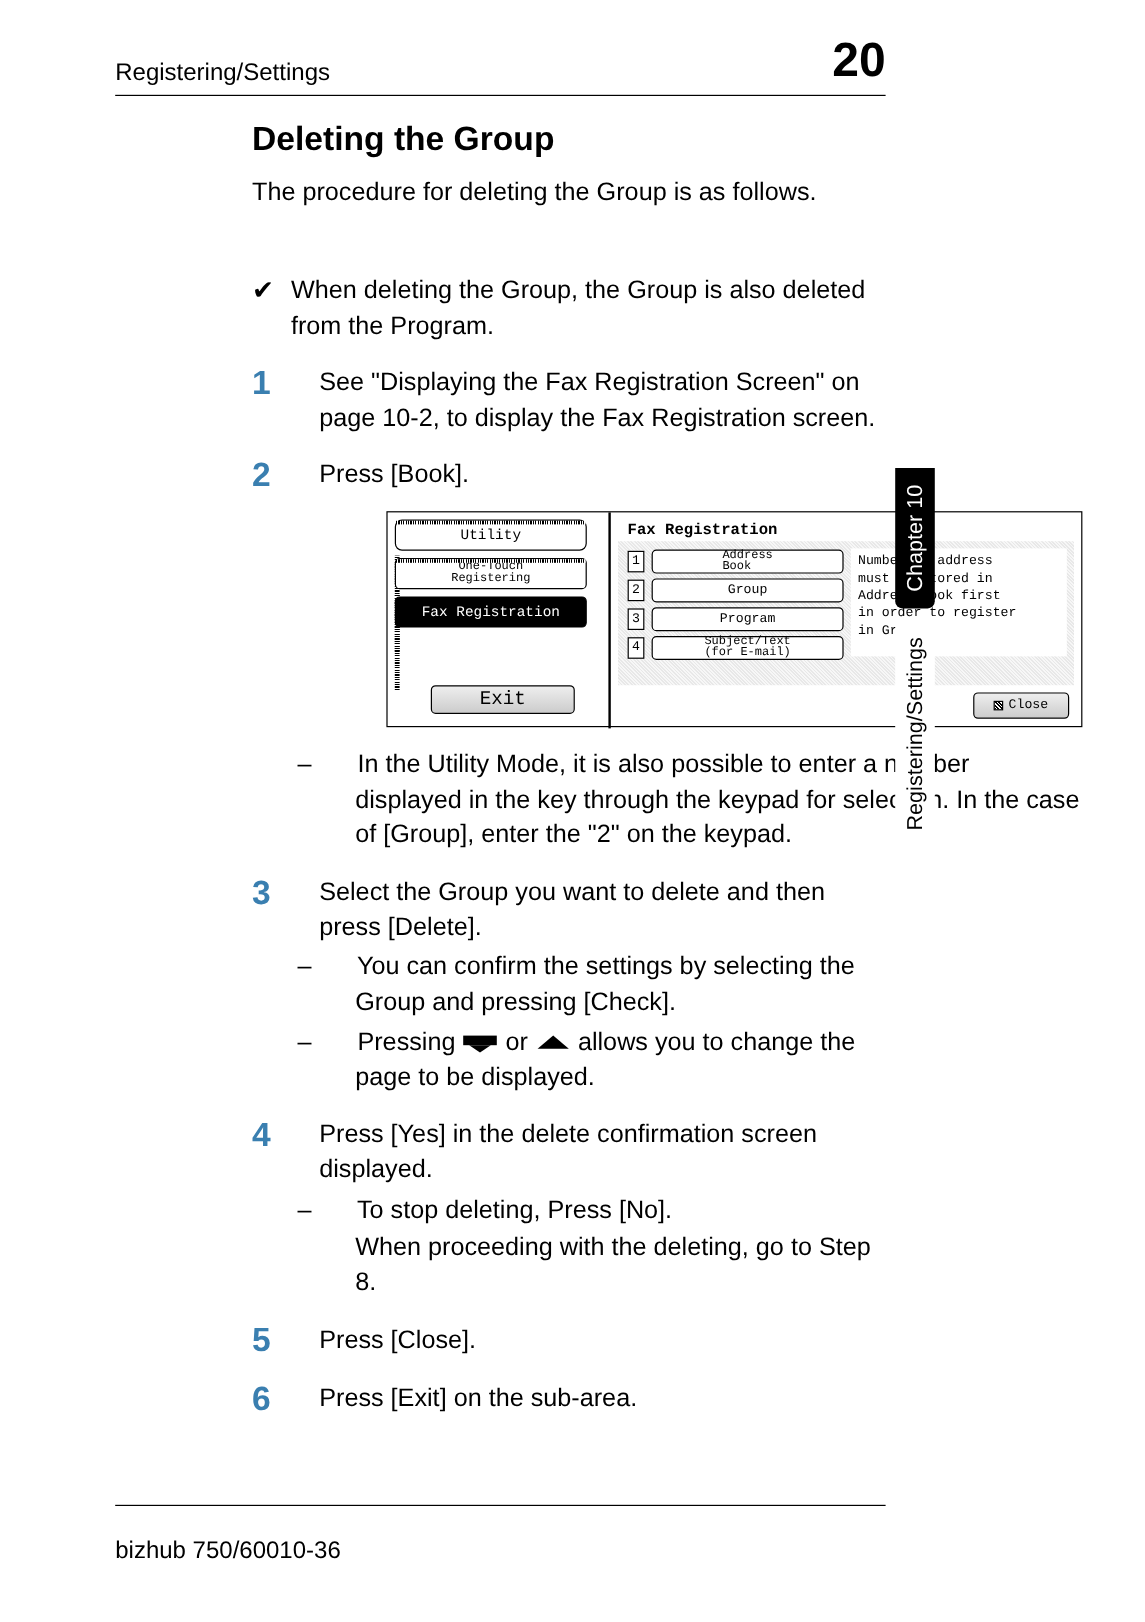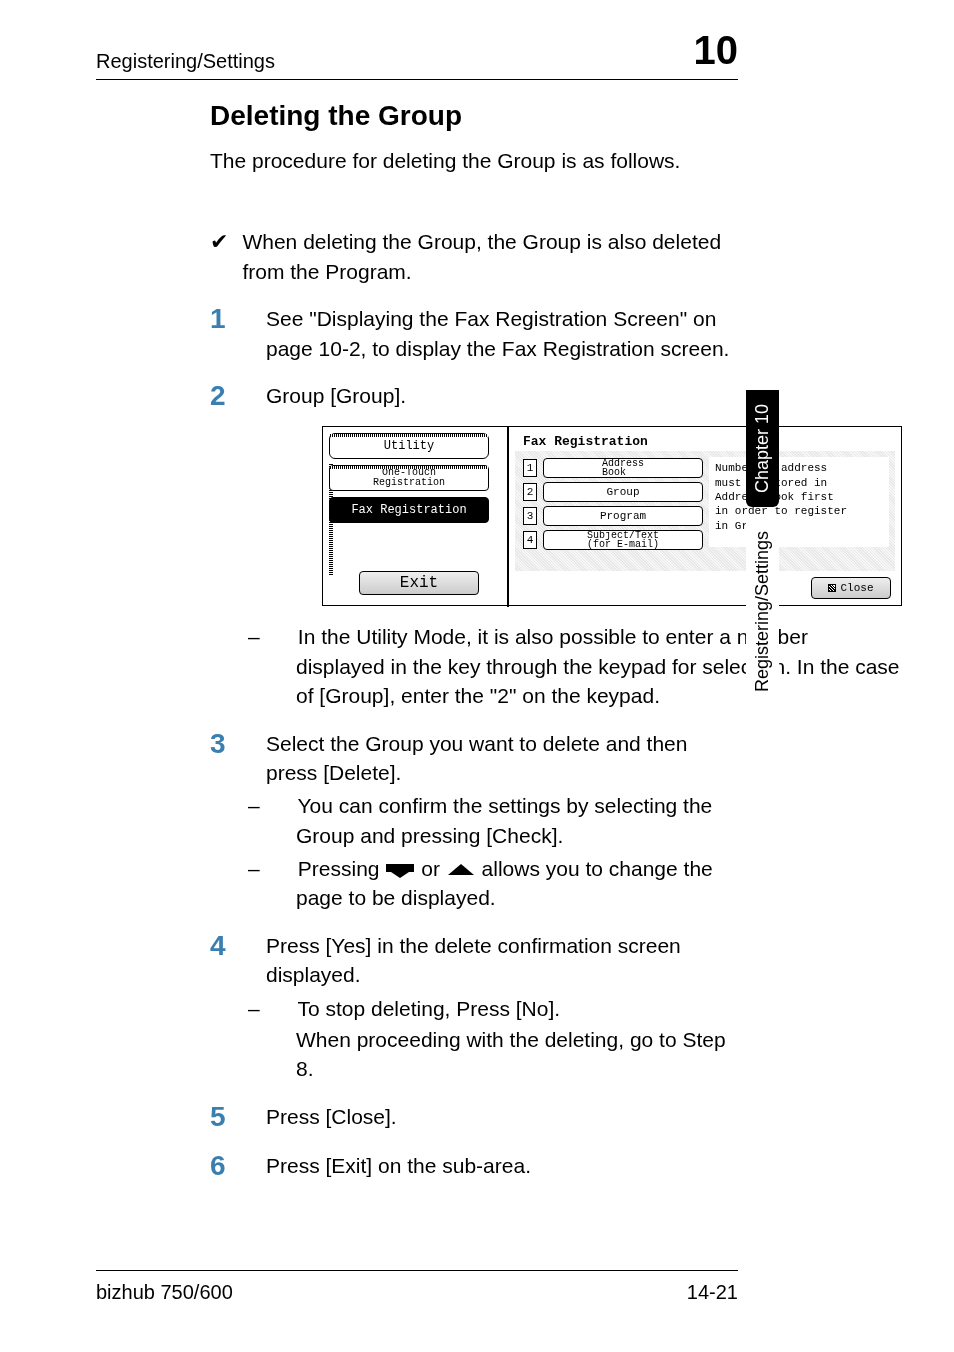--- a/index.html
+++ b/index.html
@@ -27,21 +27,21 @@
   .sub .dash { display: inline-block; width: 20px; }
   .noindent { padding-left: 30px; text-indent: 0; margin-top: 2px; }
 
   
   .sidetab { position: absolute; right: 30px; top: 390px; width: 34px; }
   .blacktab, .whitetab { writing-mode: vertical-rl; transform: rotate(180deg); font-size: 18px; padding: 14px 6px; text-align: center; }
   .blacktab { background: #000; color: #fff; border-radius: 6px 6px 0 0; }
   .whitetab { background: #fff; color: #000; margin-top: 10px; }
 
   
-  .ftr { position: absolute; bottom: 48px; left: 96px; right: 72px; border-top: 1px solid #000; padding-top: 10px; display: flex; justify-content: space-between; font-size: 20px; }
+  .ftr { position: absolute; bottom: 48px; left: 96px; right: 72px; border-top: 1px solid #000; padding-top: 26px; display: flex; font-size: 20px; }
 
   
   .screen { position: relative; margin-left: 56px; margin-top: 16px; width: 580px; height: 180px; border: 1px solid #000; background: #fff; }
   .screen .left-col { position: absolute; left: 6px; top: 6px; width: 172px; height: 168px; }
   .tab { width: 160px; height: 26px; border: 1px solid #000; margin-bottom: 6px; background: #fff; display: flex; align-items: center; justify-content: center; font-family: "Courier New", monospace; font-size: 12px; text-align: center; position: relative; }
   .tab.rounded { border-radius: 4px; }
   .tab.stripe::before { content: ""; position: absolute; left: 0; right: 0; top: 0; height: 3px; background: repeating-linear-gradient(90deg,#000 0 1px,#fff 1px 2px); }
   .tab.sel { background: #000; color: #fff; border-radius: 4px; }
   .tab.sel span { color:#fff; }
   .tab.two-line { line-height: 1.0; font-size: 10px; white-space: pre; }
@@ -70,21 +70,21 @@
   .icon-down { display:inline-block; vertical-align:middle; }
   .icon-up { display:inline-block; vertical-align:middle; }
 </style>
 </head>
 <body>
 
 <div class="page">
 
   <div class="hdr">
     <span class="left">Registering/Settings</span>
-    <span class="right">10</span>
+    <span class="right">20</span>
   </div>
 
   <div class="content">
     <div class="h2">Deleting the Group</div>
     <div class="para">The procedure for deleting the Group is as follows.</div>
 
     <div class="check-row">
       <span class="mark">✔</span>
       <span>When deleting the Group, the Group is also deleted from the Program.</span>
     </div>
@@ -92,32 +92,32 @@
     <div class="num-list">
 
       <div class="num-item">
         <div class="num">1</div>
         <div class="body">See "Displaying the Fax Registration Screen" on page 10-2, to display the Fax Registration screen.</div>
       </div>
 
       <div class="num-item">
         <div class="num">2</div>
         <div class="body">
-          <span>Group [Group].</span>
+          <span>Press [Book].</span>
 
           
           <div class="screen">
             <div class="left-col">
               <div class="tab util stripe rounded">
                 <span>Utility</span>
               </div>
               <div class="rail vrail1"></div>
               <div class="tab two-line stripe rounded">
                 <span>One-Touch
-Registration</span>
+Registering</span>
               </div>
               <div class="rail vrail2"></div>
               <div class="tab sel">
                 <span>Fax Registration</span>
               </div>
               <div class="tab exit">
                 <span>Exit</span>
               </div>
             </div>
             <div class="divider"></div>
@@ -211,16 +211,16 @@
     </div>
   </div>
 
   <div class="sidetab">
     <div class="blacktab">Chapter 10</div>
     <div class="whitetab">Registering/Settings</div>
   </div>
 
   <div class="ftr">
     <span>bizhub 750/600</span>
-    <span>14-21</span>
+    <span>10-36</span>
   </div>
 
 </div>
 
 </body></html>

